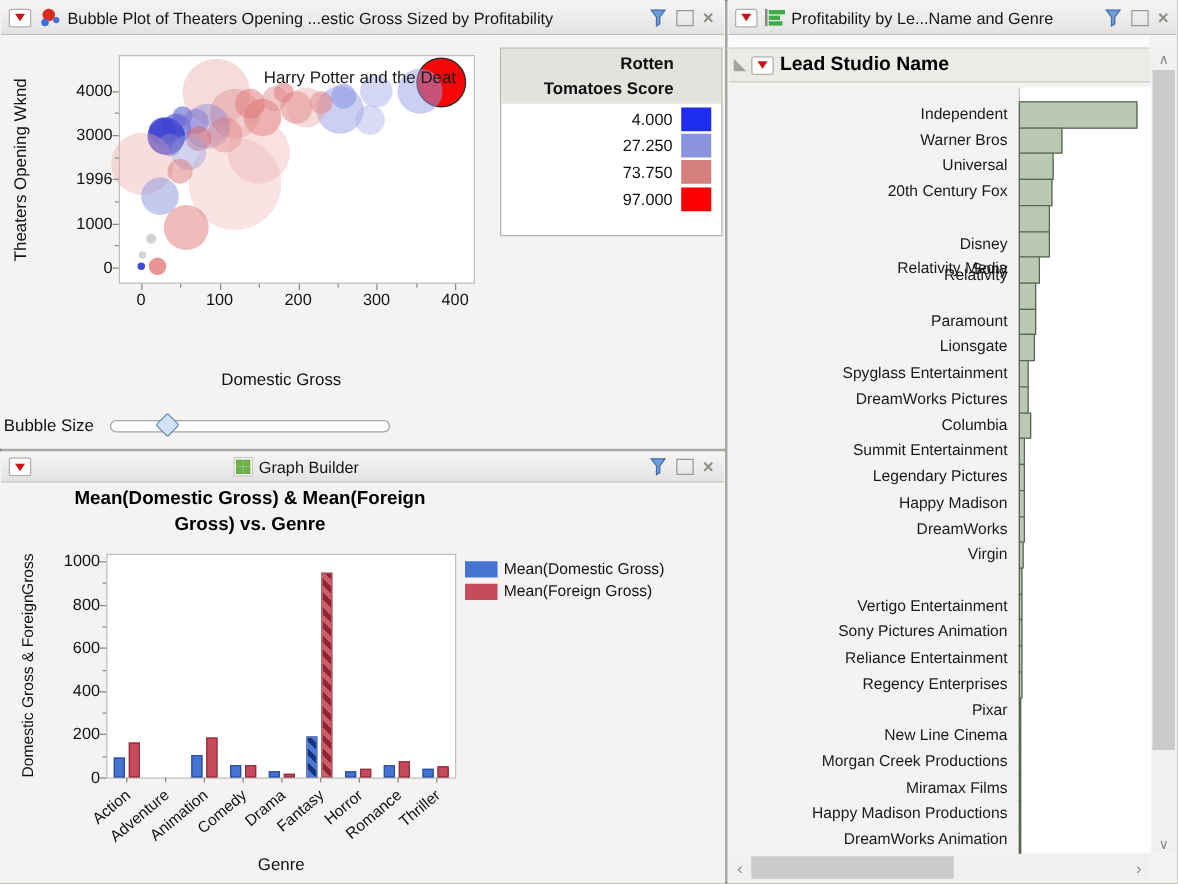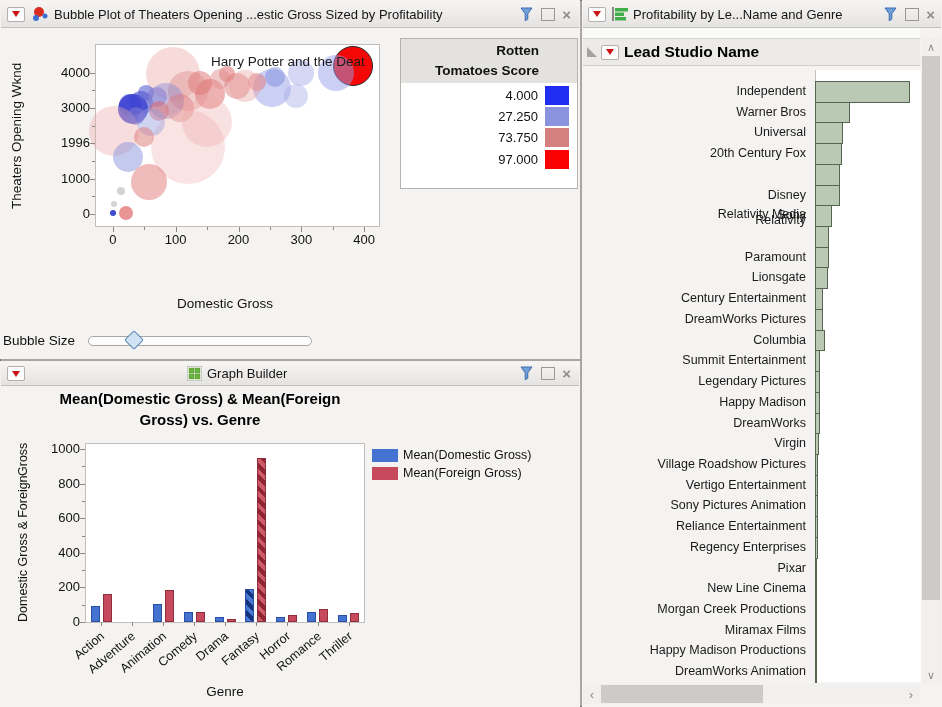--- a/index.html
+++ b/index.html
@@ -359,37 +359,36 @@
     <div class="stulab" style="left: 582px; top: 187.6px; width: 228px;">Disney</div>
     <div class="stubar" style="left: 815px; top: 184.6px; width: 24.7px; height: 21.72px; background: rgb(185, 201, 179); border-color: rgb(85, 101, 79);"></div>
     <div class="stulab" style="left: 582px; top: 208.32px; width: 228px;">Sony</div>
     <div class="stubar" style="left: 815px; top: 205.32px; width: 17.1px; height: 21.72px; background: rgb(185, 201, 179); border-color: rgb(85, 101, 79);"></div>
     <div class="stulab" style="left: 582px; top: 213px; width: 228px;">Relativity</div>
     <div class="stubar" style="left: 815px; top: 226.04px; width: 14.25px; height: 21.72px; background: rgb(185, 201, 179); border-color: rgb(85, 101, 79);"></div>
     <div class="stulab" style="left: 582px; top: 249.76px; width: 228px;">Paramount</div>
     <div class="stubar" style="left: 815px; top: 246.76px; width: 14.25px; height: 21.72px; background: rgb(185, 201, 179); border-color: rgb(85, 101, 79);"></div>
     <div class="stulab" style="left: 582px; top: 270.48px; width: 228px;">Lionsgate</div>
     <div class="stubar" style="left: 815px; top: 267.48px; width: 13.3px; height: 21.72px; background: rgb(185, 201, 179); border-color: rgb(85, 101, 79);"></div>
-    <div class="stulab" style="left: 582px; top: 291.2px; width: 228px;">Century Entertainment</div>
+    <div class="stulab" style="left: 582px; top: 291.2px; width: 228px;">Spyglass Entertainment</div>
     <div class="stubar" style="left: 815px; top: 288.2px; width: 7.6px; height: 21.72px; background: rgb(185, 201, 179); border-color: rgb(85, 101, 79);"></div>
     <div class="stulab" style="left: 582px; top: 311.92px; width: 228px;">DreamWorks Pictures</div>
     <div class="stubar" style="left: 815px; top: 308.92px; width: 7.6px; height: 21.72px; background: rgb(185, 201, 179); border-color: rgb(85, 101, 79);"></div>
     <div class="stulab" style="left: 582px; top: 332.64px; width: 228px;">Columbia</div>
     <div class="stubar" style="left: 815px; top: 329.64px; width: 9.5px; height: 21.72px; background: rgb(185, 201, 179); border-color: rgb(85, 101, 79);"></div>
     <div class="stulab" style="left: 582px; top: 353.36px; width: 228px;">Summit Entertainment</div>
     <div class="stubar" style="left: 815px; top: 350.36px; width: 4.75px; height: 21.72px; background: rgb(185, 201, 179); border-color: rgb(85, 101, 79);"></div>
     <div class="stulab" style="left: 582px; top: 374.08px; width: 228px;">Legendary Pictures</div>
     <div class="stubar" style="left: 815px; top: 371.08px; width: 4.75px; height: 21.72px; background: rgb(185, 201, 179); border-color: rgb(85, 101, 79);"></div>
     <div class="stulab" style="left: 582px; top: 394.8px; width: 228px;">Happy Madison</div>
     <div class="stubar" style="left: 815px; top: 391.8px; width: 4.75px; height: 21.72px; background: rgb(185, 201, 179); border-color: rgb(85, 101, 79);"></div>
     <div class="stulab" style="left: 582px; top: 415.52px; width: 228px;">DreamWorks</div>
     <div class="stubar" style="left: 815px; top: 412.52px; width: 4.75px; height: 21.72px; background: rgb(185, 201, 179); border-color: rgb(85, 101, 79);"></div>
     <div class="stulab" style="left: 582px; top: 436.24px; width: 228px;">Virgin</div>
     <div class="stubar" style="left: 815px; top: 433.24px; width: 3.8px; height: 21.72px; background: rgb(185, 201, 179); border-color: rgb(85, 101, 79);"></div>
-    <div class="stulab" style="left: 582px; top: 456.96px; width: 228px;">Village Roadshow Pictures</div>
     <div class="stubar" style="left: 815px; top: 453.96px; width: 2.85px; height: 21.72px; background: rgb(185, 201, 179); border-color: rgb(85, 101, 79);"></div>
     <div class="stulab" style="left: 582px; top: 477.68px; width: 228px;">Vertigo Entertainment</div>
     <div class="stubar" style="left: 815px; top: 474.68px; width: 2.85px; height: 21.72px; background: rgb(185, 201, 179); border-color: rgb(85, 101, 79);"></div>
     <div class="stulab" style="left: 582px; top: 498.4px; width: 228px;">Sony Pictures Animation</div>
     <div class="stubar" style="left: 815px; top: 495.4px; width: 2.85px; height: 21.72px; background: rgb(185, 201, 179); border-color: rgb(85, 101, 79);"></div>
     <div class="stulab" style="left: 582px; top: 519.12px; width: 228px;">Reliance Entertainment</div>
     <div class="stubar" style="left: 815px; top: 516.12px; width: 2.85px; height: 21.72px; background: rgb(185, 201, 179); border-color: rgb(85, 101, 79);"></div>
     <div class="stulab" style="left: 582px; top: 539.84px; width: 228px;">Regency Enterprises</div>
     <div class="stubar" style="left: 815px; top: 536.84px; width: 2.85px; height: 21.72px; background: rgb(185, 201, 179); border-color: rgb(85, 101, 79);"></div>
     <div class="stulab" style="left: 582px; top: 560.56px; width: 228px;">Pixar</div>

